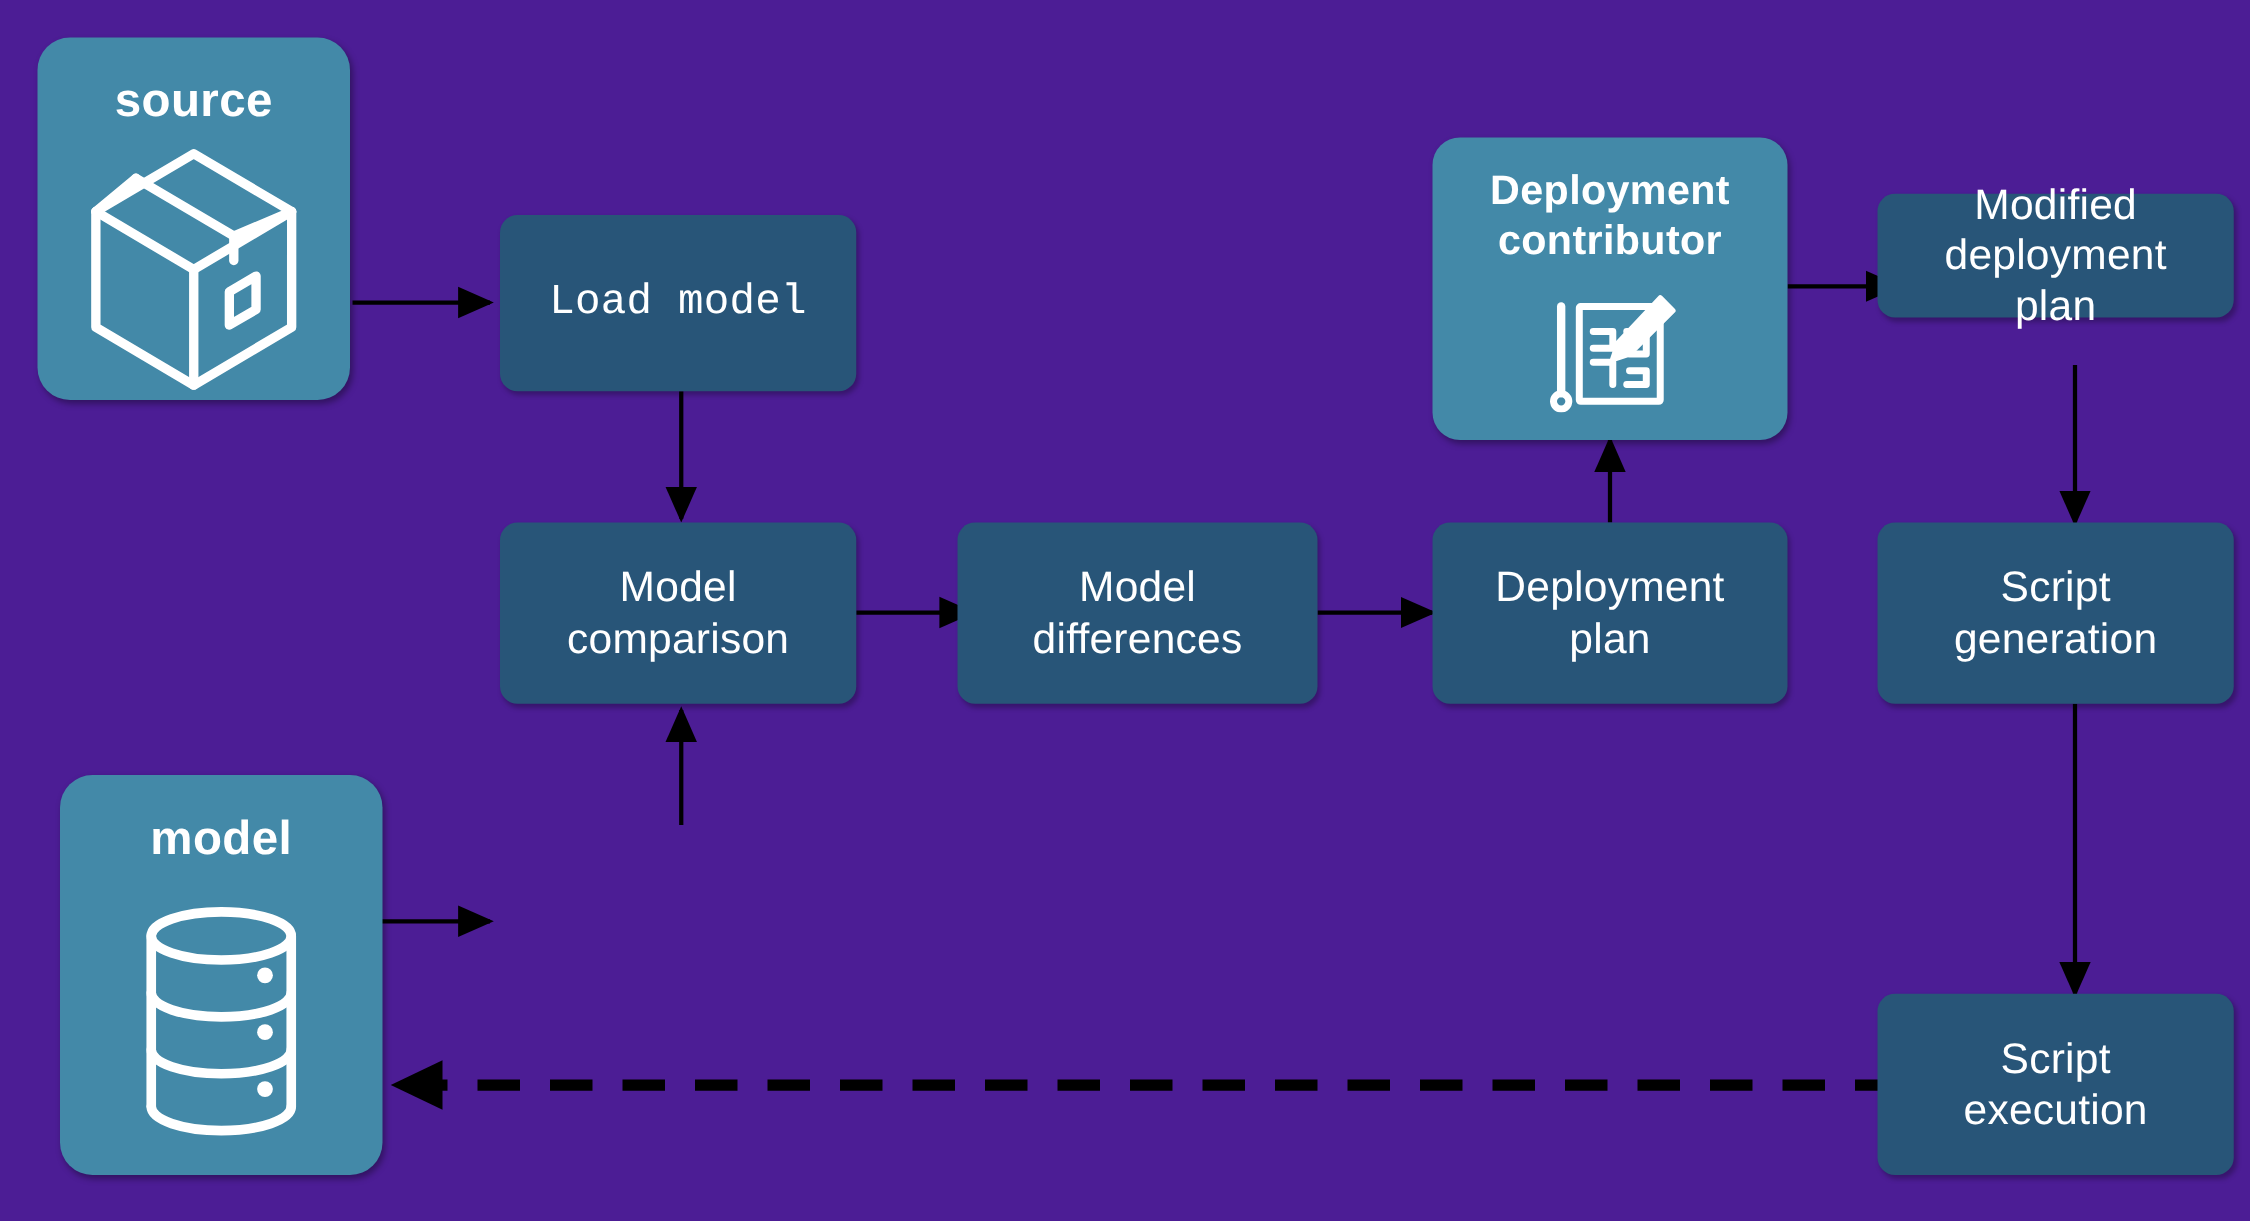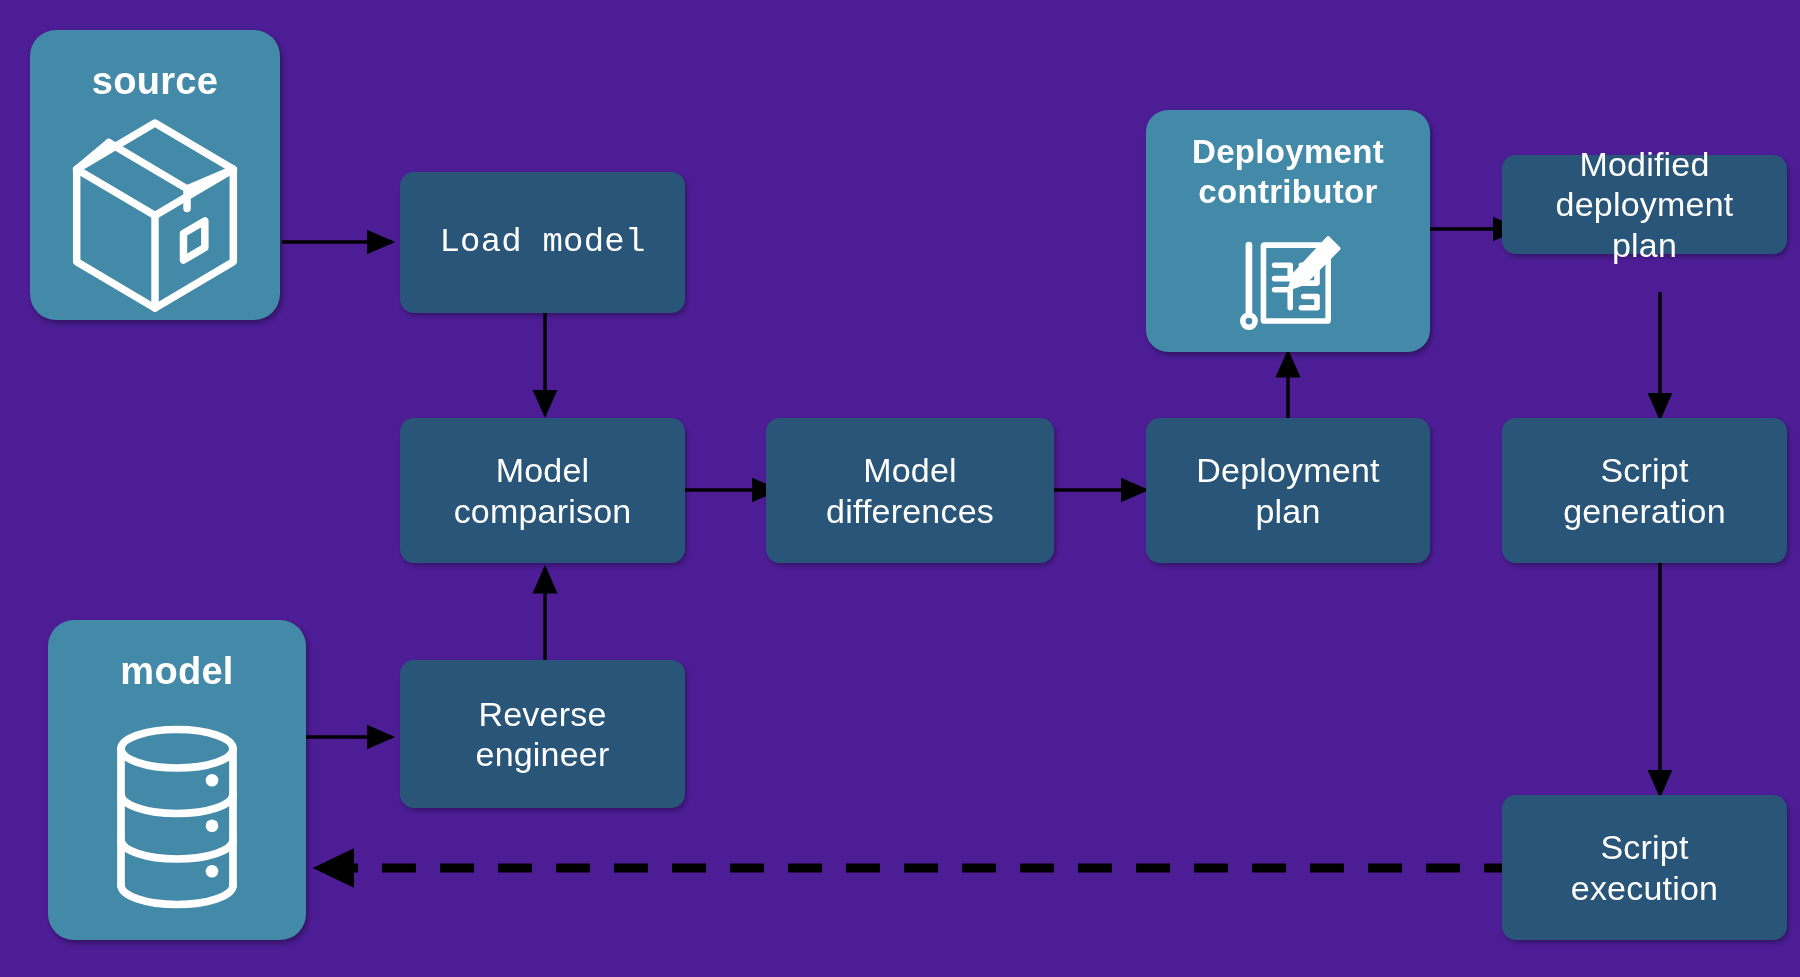--- a/index.html
+++ b/index.html
@@ -204,24 +204,20 @@
   <div class="node proc" style="left:766px; top:418px; width:288px; height:145px;">
     <span class="lbl">Model
 differences</span>
   </div>
 
   <div class="node proc" style="left:1146px; top:418px; width:284px; height:145px;">
     <span class="lbl">Deployment
 plan</span>
   </div>
 
-  <div class="node proc" style="left:400px; top:660px; width:285px; height:148px;">
-    <span class="lbl">Reverse
-engineer</span>
-  </div>
 
   <div class="node proc" style="left:1502px; top:155px; width:285px; height:99px;">
     <span class="lbl">Modified
 deployment
 plan</span>
   </div>
 
   <div class="node proc" style="left:1502px; top:418px; width:285px; height:145px;">
     <span class="lbl">Script
 generation</span>

